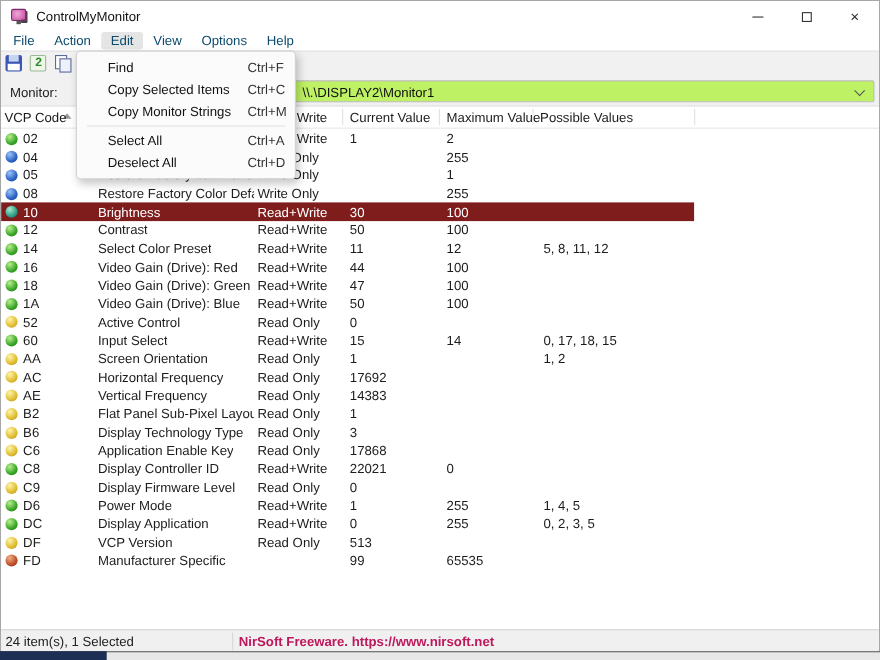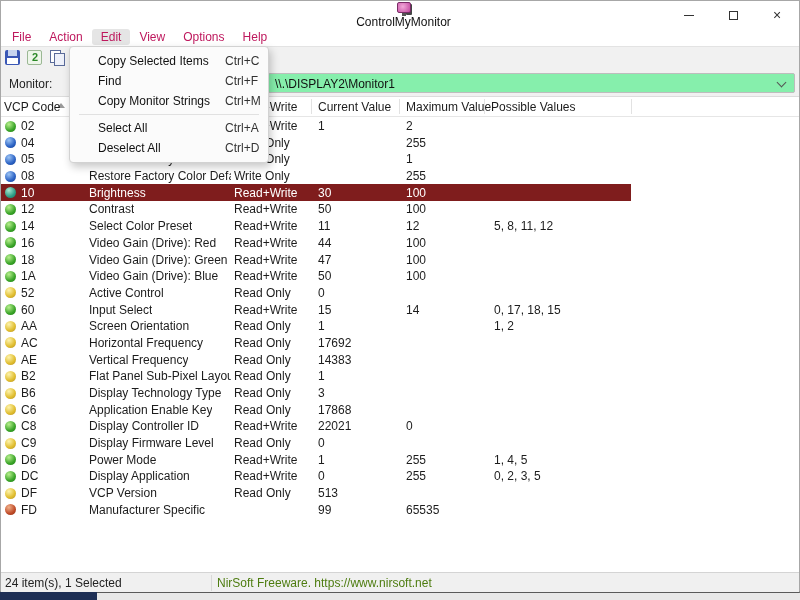--- a/index.html
+++ b/index.html
@@ -1,42 +1,42 @@
 <!DOCTYPE html>
 <html><head>
 <meta charset="utf-8">
 <style>
   * { margin:0; padding:0; box-sizing:border-box; }
   html,body { width:800px; height:600px; }
   body { font-family:"Liberation Sans","DejaVu Sans",sans-serif; font-size:12px; color:#1c1c1c; background:#e8e8e8; }
   .window { position:absolute; left:0; top:0; width:800px; height:593px; background:#ffffff; border:1px solid #a7a7a7; border-bottom:2px solid #5a5a5a; overflow:visible; }
 
   
-  .titlebar { position:absolute; left:0; top:0; width:100%; height:28px; background:#ffffff; display:flex; align-items:center;flex-direction:column; }
+  .titlebar { position:absolute; left:0; top:0; width:100%; height:28px; background:#ffffff; display:flex; align-items:center; }
   .app-icon { width:16px; height:16px; margin-left:9px; position:relative; }
   .title-text { margin-left:7px; font-size:12px; color:#111; }
   .winbtns { position:absolute; right:0; top:0; height:28px; display:flex; }
   .winbtn { width:44px; height:28px; display:flex; align-items:center; justify-content:center; }
   .glyph-min { width:10px; height:1px; background:#333; }
   .glyph-max { width:9px; height:9px; border:1px solid #333; }
   .glyph-close { font-size:14px; color:#333; line-height:1; }
 
   
   .menubar { position:absolute; left:0; top:28px; width:100%; height:17px; background:#ffffff; display:flex; padding-left:2px; }
-  .menu-btn { padding:1px 9px; height:16px; line-height:14px; font-size:12px; color:#be185d; }
+  .menu-btn { padding:1px 9px; height:16px; line-height:14px; font-size:12px; color:#0c4a6e; }
   .menu-btn.open { background:#e5e5e5; border-radius:3px; }
 
   
   .toolbar { position:absolute; left:0; top:45px; width:100%; height:23px; background:#f1f1f1; border-top:1px solid #e3e3e3; display:flex; align-items:center; padding-left:4px; gap:5px; }
   .tool { width:17px; height:16px; position:relative; }
 
   
   .monitorbar { position:absolute; left:0; top:68px; width:100%; height:28px; background:#f1f1f1; border-bottom:1px solid #dcdcdc; }
   .monitor-label { position:absolute; left:8px; top:8px; font-size:12px; color:#222; }
-  .combo { position:absolute; left:267px; top:4px; width:527px; height:20px; background:#86efac; border:1px solid #bdbdbd; border-radius:2px; }
+  .combo { position:absolute; left:267px; top:4px; width:527px; height:20px; background:#bef264; border:1px solid #bdbdbd; border-radius:2px; }
   .combo-value { position:absolute; left:6px; top:3px; font-size:12px; color:#111; white-space:pre; }
   .combo-chevron { position:absolute; right:9px; top:5px; width:7px; height:7px; border-right:1.4px solid #555; border-bottom:1.4px solid #555; transform:rotate(45deg); }
 
   
   .listview { position:absolute; left:0; top:96px; width:100%; height:475px; background:#ffffff; overflow:hidden; }
   .lv-header { position:absolute; left:0; top:0; width:100%; height:20px; background:#ffffff; border-bottom:1px solid #e6e6e6; }
   .hcell { position:absolute; top:3px; font-size:12px; color:#1c1c1c; white-space:nowrap;text-align:right; }
   .h0{left:3px;} .h1{left:82px;} .h2{left:236px;} .h3{left:317px;} .h4{left:405px;} .h5{left:490px;}
   .hsep { position:absolute; top:2px; width:1px; height:15px; background:#e2e2e2; }
   .sort-caret { position:absolute; left:56px; top:6px; width:0; height:0; border-left:4px solid transparent; border-right:4px solid transparent; border-bottom:5px solid #9a9a9a; }
@@ -56,21 +56,21 @@
   
   .dropdown { position:absolute; left:68px; top:45px; width:200px; background:#fbfbfb; border:1px solid #d2d2d2; border-radius:4px; box-shadow:2px 4px 8px rgba(0,0,0,0.22); padding:4px 0; z-index:50; }
   .dd-item { position:relative; height:20px; line-height:20px; font-size:12px; color:#111; padding-left:28px; }
   .dd-shortcut { position:absolute; left:155px; top:0; color:#333; }
   .dd-sep { height:1px; background:#e1e1e1; margin:3px 9px; }
 
   
   .statusbar { position:absolute; left:0; top:571px; width:100%; height:20px; background:#f0f0f0; border-top:1px solid #d4d4d4;text-align:right; }
   .sb-count { position:absolute; left:4px; top:3px; font-size:12px; color:#222; }
   .sb-sep { position:absolute; left:210px; top:2px; width:1px; height:16px; background:#d8d8d8; }
-  .sb-link { position:absolute; left:216px; top:3px; font-size:12px; font-weight:normal; color:#4d7c0f; }
+  .sb-link { position:absolute; left:216px; top:3px; font-size:12px; font-weight:bold; color:#be185d; }
 
   .taskbar-fragment { position:absolute; left:0; top:592px; width:97px; height:8px; background:#1e2f55; }
 
   
   .icon-save { width:15px; height:15px; background:#3a57b5; border-radius:2px; position:relative; }
   .icon-save:before { content:""; position:absolute; left:3px; top:0; width:9px; height:6px; background:#c7d4ef; }
   .icon-save:after { content:""; position:absolute; left:2px; bottom:1px; width:11px; height:6px; background:#ffffff; }
   .icon-refresh { width:15px; height:15px; background:#eef6ea; border:1px solid #9bb894; border-radius:2px; position:relative; }
   .icon-refresh:before { content:"2"; position:absolute; left:4px; top:0px; font-size:11px; font-weight:bold; color:#2c8a28; }
   .icon-copy { width:15px; height:15px; position:relative; }
@@ -372,22 +372,22 @@
           <span class="cell c1">Manufacturer Specific</span>
           <span class="cell c2"></span>
           <span class="cell c3">99</span>
           <span class="cell c4">65535</span>
           <span class="cell c5"></span>
         </div>
       </div>
   </div>
 
   <div class="dropdown">
+      <div class="dd-item"><span>Find</span><span class="dd-shortcut">Ctrl+F</span></div>
       <div class="dd-item"><span>Copy Selected Items</span><span class="dd-shortcut">Ctrl+C</span></div>
-      <div class="dd-item"><span>Find</span><span class="dd-shortcut">Ctrl+F</span></div>
       <div class="dd-item"><span>Copy Monitor Strings</span><span class="dd-shortcut">Ctrl+M</span></div>
       <div class="dd-sep"></div>
       <div class="dd-item"><span>Select All</span><span class="dd-shortcut">Ctrl+A</span></div>
       <div class="dd-item"><span>Deselect All</span><span class="dd-shortcut">Ctrl+D</span></div>
     </div>
 
   <div class="statusbar">
     <span class="sb-count">24 item(s), 1 Selected</span>
     <span class="sb-sep"></span>
     <span class="sb-link">NirSoft Freeware. https://www.nirsoft.net</span>

